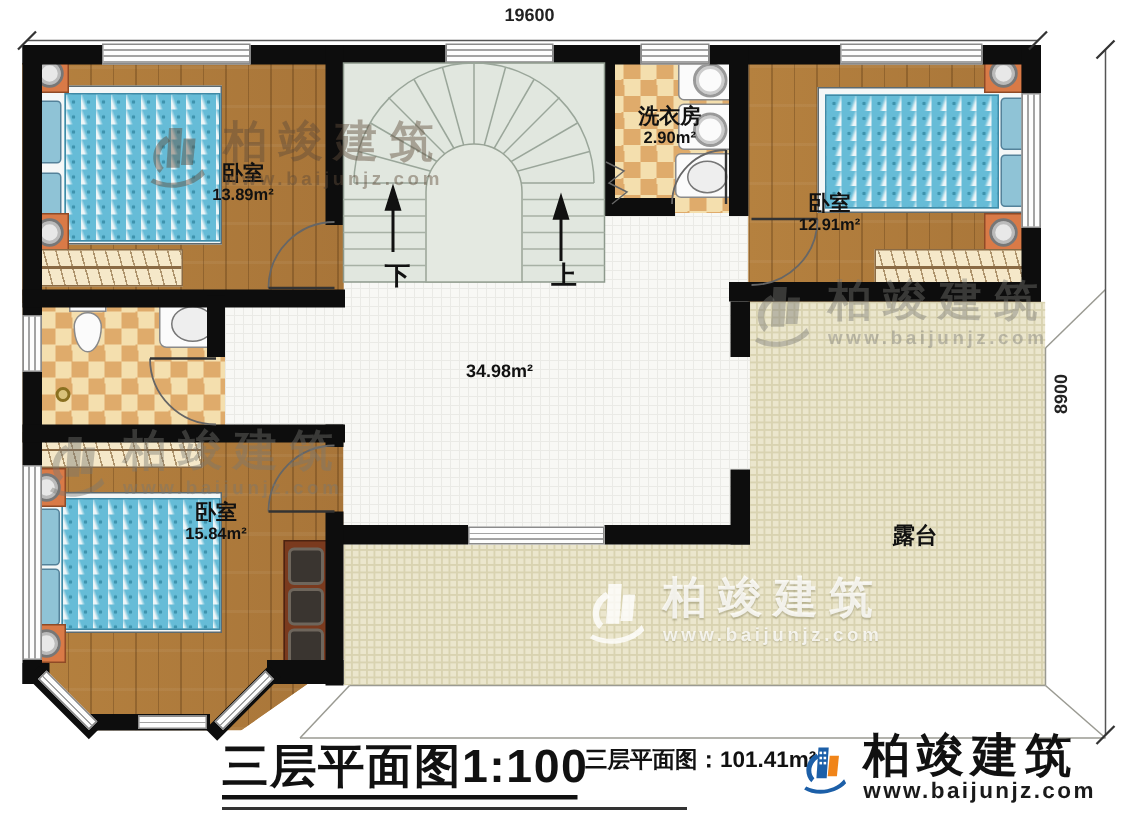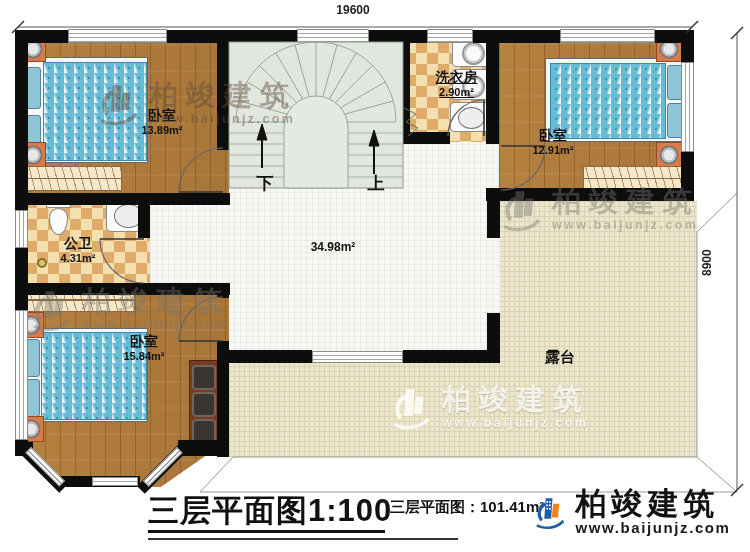--- a/index.html
+++ b/index.html
@@ -256,38 +256,34 @@
     </g>
   </svg>
 
   <div class="dimtext" style="left:323px;top:3px;width:60px;">19600</div>
   <div class="dimtext rot" style="left:700px;top:232px;width:18px;height:62px;">8900</div>
 
   <div class="rlabel" style="left:116px;top:108px;width:92px;">
     <span class="nm">卧室</span>
     <span class="ar">13.89m²</span>
   </div>
-  <div class="rlabel" style="left:33px;top:236px;width:90px;">
-    <span class="nm">公卫</span>
-    <span class="ar">4.31m²</span>
-  </div>
-  <div class="rlabel" style="left:414px;top:70px;width:85px;text-decoration:underline;">
+  <div class="rlabel" style="left:404px;top:70px;width:85px;">
     <span class="nm">洗衣房</span>
     <span class="ar">2.90m²</span>
   </div>
   <div class="rlabel" style="left:507px;top:128px;width:92px;">
     <span class="nm">卧室</span>
     <span class="ar">12.91m²</span>
   </div>
   <div class="rlabel" style="left:98px;top:334px;width:92px;">
     <span class="nm">卧室</span>
     <span class="ar">15.84m²</span>
   </div>
   <div class="plain" style="left:293px;top:240px;width:80px;text-align:center;font-size:12px;">34.98m²</div>
-  <div class="plain" style="left:545px;top:348px;width:80px;text-align:left;font-size:15px;">露台</div>
+  <div class="plain" style="left:545px;top:348px;width:80px;text-align:right;font-size:15px;">露台</div>
   <div class="plain" style="left:252px;top:172px;width:26px;text-align:center;font-size:17px;">下</div>
   <div class="plain" style="left:363px;top:172px;width:26px;text-align:center;font-size:17px;">上</div>
 
   <div class="wm wm-dark" style="left:95px;top:80px;">
     <svg width="46" height="46" viewBox="0 0 52 52" fill="currentColor">
       <path d="M13 40 C5 32 7 18 18 12 l3 4 C12 21 11 31 16 36 Z"></path>
       <path d="M20 6 L30 6 L28 36 L18 36 Z"></path>
       <path d="M31 14 L40 14 L38 34 L29 34 Z"></path>
       <path d="M8 44 C20 50 36 48 45 37 L47 41 C37 52 17 54 6 47 Z"></path>
     </svg>

